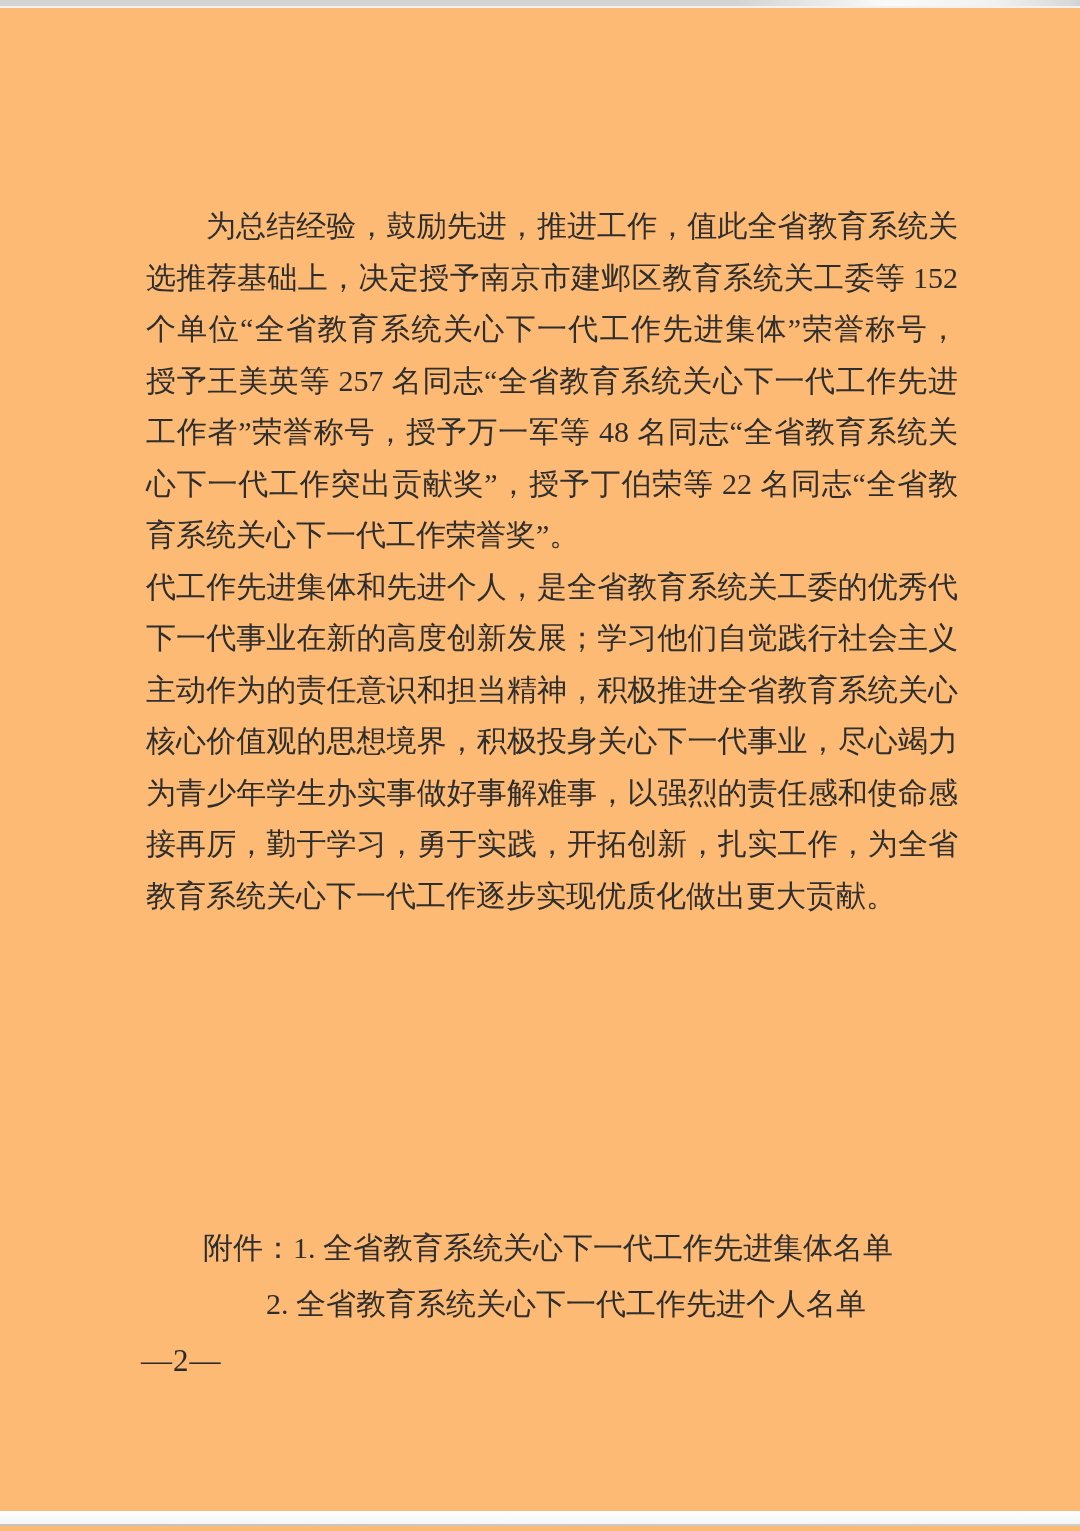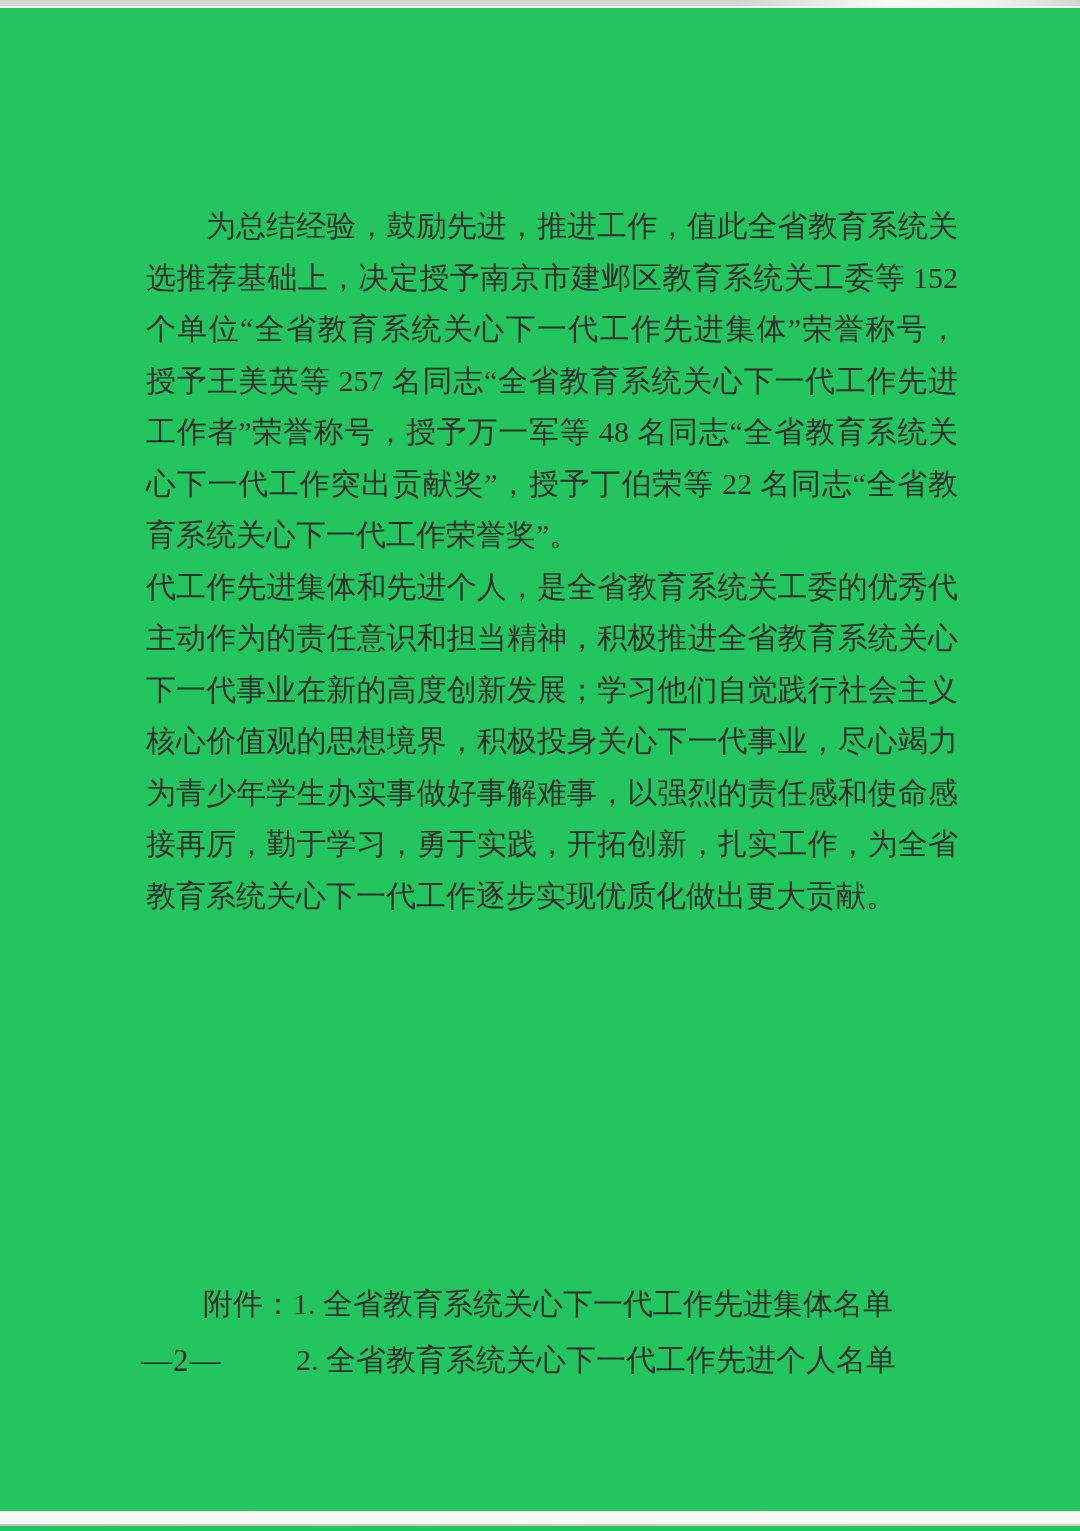--- a/index.html
+++ b/index.html
@@ -1,20 +1,20 @@
 <!DOCTYPE html>
 <html><head>
 <meta charset="utf-8">
 <style>
   html, body { margin: 0; padding: 0; background: #ffffff; }
   .page {
     position: relative;
     width: 1080px;
     height: 1531px;
-    background: #22c55e;
+    background: #fdba74;
     overflow: hidden;
     font-family: "Liberation Serif", "DejaVu Serif", serif;
     color: #2e2e2e;
   }
   
   .scan-edge-top {
     position: absolute; top: 0; left: 0; width: 1080px; height: 6px;
     background: linear-gradient(to right,
       #d3d3d3 0%, #d3d3d3 68%, #e9e9e9 76%,
       #fafafa 82%, #f1f1f1 92%, #d9d9d9 99%, #d3d3d3 100%);
@@ -51,30 +51,30 @@
     text-align: justify;
     text-align-last: justify;
     -moz-text-align-last: justify;
   }
   .line.indent { text-indent: 60px; }
   .line.last { text-align: right; text-align-last: left; }
   
   .attachments {
     position: absolute;
     left: 203px;
-    top: 1276px;
+    top: 1220px;
     font-size: 30px;
   }
   .attach-line {
     height: 56px;
     line-height: 56px;
     white-space: nowrap;
   }
   .attach-line .label { display: inline; }
-  .attach-item-2 { margin-left: 93px; }
+  .attach-item-2 { margin-left: 63px; }
   
   .page-number {
     position: absolute;
     left: 141px;
     top: 1344px;
     font-size: 31px;
     line-height: 34px;
     color: #2a2a2a;
     letter-spacing: 1px;
   }
@@ -92,22 +92,22 @@
       <div class="line j indent">为总结经验，鼓励先进，推进工作，值此全省教育系统关</div>
       <div class="line j">选推荐基础上，决定授予南京市建邺区教育系统关工委等 152</div>
       <div class="line j">个单位“全省教育系统关心下一代工作先进集体”荣誉称号，</div>
       <div class="line j">授予王美英等 257 名同志“全省教育系统关心下一代工作先进</div>
       <div class="line j">工作者”荣誉称号，授予万一军等 48 名同志“全省教育系统关</div>
       <div class="line j">心下一代工作突出贡献奖”，授予丁伯荣等 22 名同志“全省教</div>
       <div class="line last">育系统关心下一代工作荣誉奖”。</div>
     </div>
     <div>
       <div class="line j">代工作先进集体和先进个人，是全省教育系统关工委的优秀代</div>
+      <div class="line j">下一代事业在新的高度创新发展；学习他们自觉践行社会主义</div>
       <div class="line j">主动作为的责任意识和担当精神，积极推进全省教育系统关心</div>
-      <div class="line j">下一代事业在新的高度创新发展；学习他们自觉践行社会主义</div>
       <div class="line j">核心价值观的思想境界，积极投身关心下一代事业，尽心竭力</div>
       <div class="line j">为青少年学生办实事做好事解难事，以强烈的责任感和使命感</div>
       <div class="line j">接再厉，勤于学习，勇于实践，开拓创新，扎实工作，为全省</div>
       <div class="line last">教育系统关心下一代工作逐步实现优质化做出更大贡献。</div>
     </div>
   </div>
 
   <div class="attachments">
     <div class="attach-line">
       <span class="label">附件：</span><span>1. 全省教育系统关心下一代工作先进集体名单</span>

